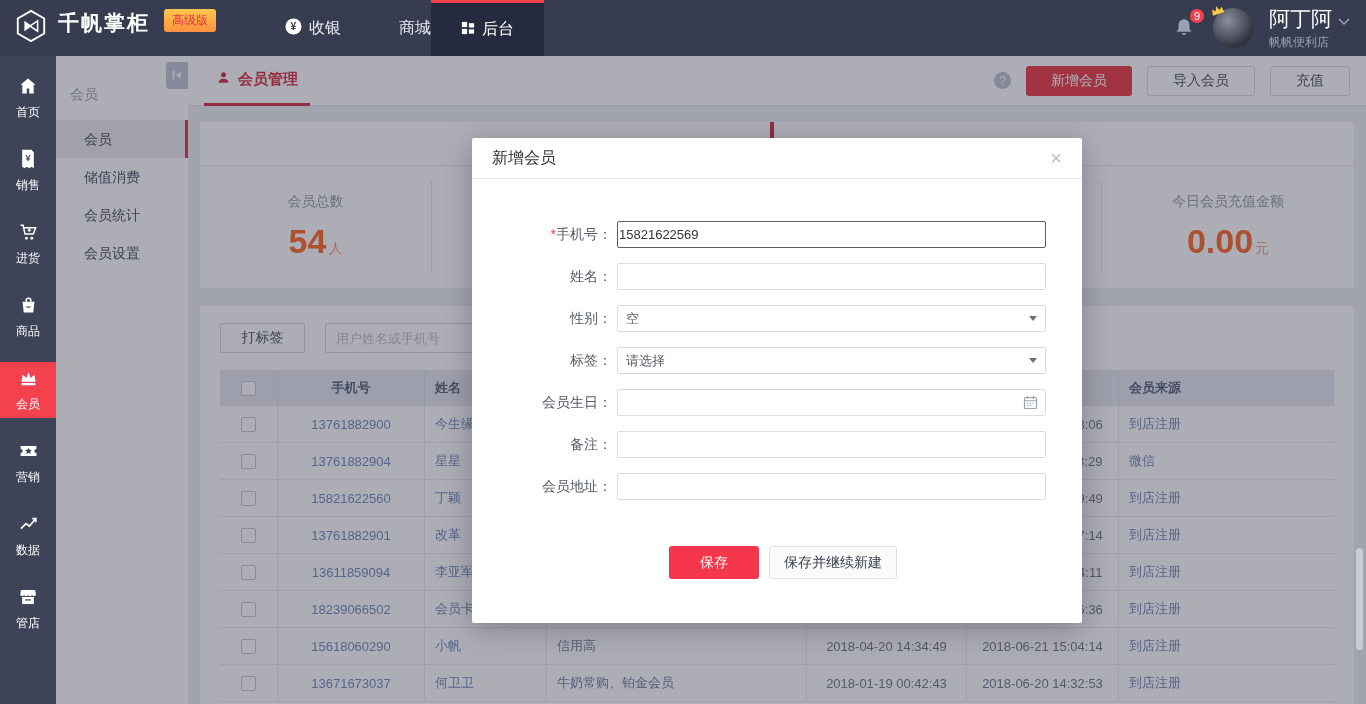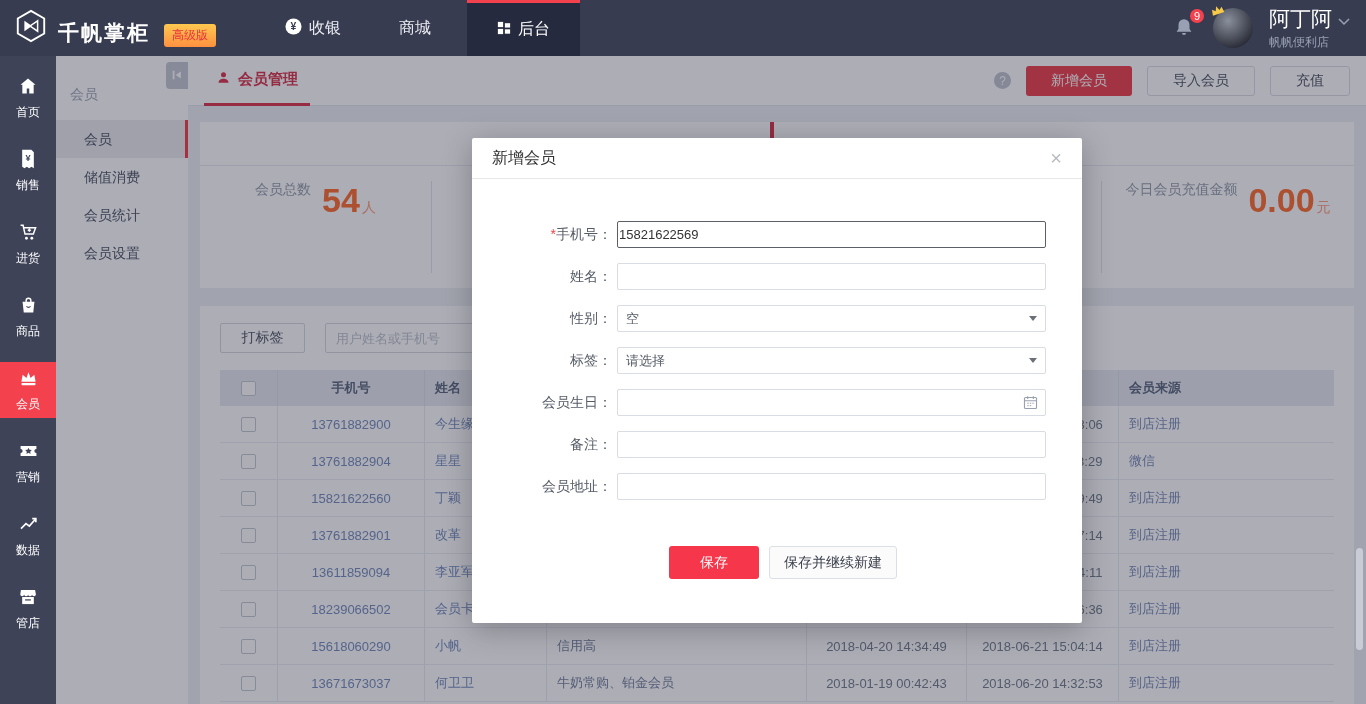--- a/index.html
+++ b/index.html
@@ -3,28 +3,28 @@
 <meta charset="utf-8">
 <style>
   * { margin:0; padding:0; box-sizing:border-box; }
   html,body { width:1366px; height:704px; overflow:hidden; background:#eef0f4;
     font-family:"Liberation Sans","DejaVu Sans",sans-serif; }
   body { position:relative; }
 
   
   .navbar { position:absolute; top:0; left:0; width:100%; height:56px; background:#373c50;
     display:flex; align-items:center; z-index:100; }
-  .brand { display:flex; align-items:flex-end; padding-left:14px; }
+  .brand { display:flex; align-items:flex-start; padding-left:14px; }
   .brand-name { color:#fff; font-size:21px; font-weight:bold; letter-spacing:2px; margin-left:10px; }
   .ver-badge { margin-left:14px; background:linear-gradient(180deg,#ffc84f,#ff9040);
     color:#e8333f; font-size:12px; font-weight:normal; padding:3px 8px; border-radius:3px; }
   .nav-center { position:absolute; left:285px; top:0; height:56px; display:flex; align-items:center; }
   .nav-item { color:#e9eaf1; font-size:16px; display:flex; align-items:center; gap:7px; cursor:pointer; }
   .nav-cashier { margin-right:58px; }
-  .nav-mall { margin-right:36px; }
+  .nav-mall { }
   .nav-backend { height:56px; padding:15px 30px; background:#262a3e; border-top:3px solid #f4414e;
     color:#fff; }
   .nav-right { position:absolute; right:0; top:0; height:56px; display:flex; align-items:center;
     padding-right:16px; gap:16px; }
   .bell-wrap { position:relative; width:24px; height:24px; cursor:pointer; }
   .notif-badge { position:absolute; top:-9px; right:-9px; min-width:18px; height:18px;
     background:#f4414e; border:2px solid #373c50; border-radius:10px; color:#fff; font-size:11px;
     display:flex; align-items:center; justify-content:center; padding:0 3px; }
   .avatar { width:40px; height:40px; border-radius:50%; position:relative; cursor:pointer;
     background:radial-gradient(circle at 38% 32%, #8a8f9c, #2c2f3a 75%); }
@@ -62,21 +62,21 @@
   .btn { height:30px; display:flex; align-items:center; justify-content:center; font-size:14px;
     border-radius:3px; cursor:pointer; }
   .btn-red { background:#f0444f; color:#fff; padding:0 25px; border:none; }
   .btn-plain { background:#fff; color:#555b66; padding:0 25px; border:1px solid #dcdfe5; }
 
   .stats-panel { margin:16px 12px 0 12px; background:#fff; }
   .section-head { height:44px; display:flex; align-items:center; border-bottom:1px solid #e8ebf0;flex-direction:column; }
   .red-bar { width:4px; height:18px; background:#dc3a50; margin-right:11px; }
   .section-title { font-size:15px; font-weight:bold; color:#4c5364; }
   .stats-row { height:122px; display:flex; align-items:center; }
-  .stat-cell { display:flex; flex-direction:row; justify-content:center;
+  .stat-cell { display:flex; flex-direction:column; align-items:center; justify-content:center;
     gap:11px; height:92px; }
   .stat-first { width:232px; border-right:1px solid #e4e7ed; }
   .stat-spacer { flex:1; }
   .stat-last { width:253px; border-left:1px solid #e4e7ed; }
   .stat-label { font-size:14px; color:#9aa1ad; }
   .stat-value { font-size:34px; color:#ff7033; font-weight:bold; }
   .stat-unit { font-size:14px; font-weight:normal; color:#ffa184; margin-left:2px; }
 
   .table-panel { margin:18px 12px 0 12px; background:#fff; padding:17px 20px 0 20px; height:420px; }
   .table-toolbar { display:flex; gap:20px; margin-bottom:17px; }

